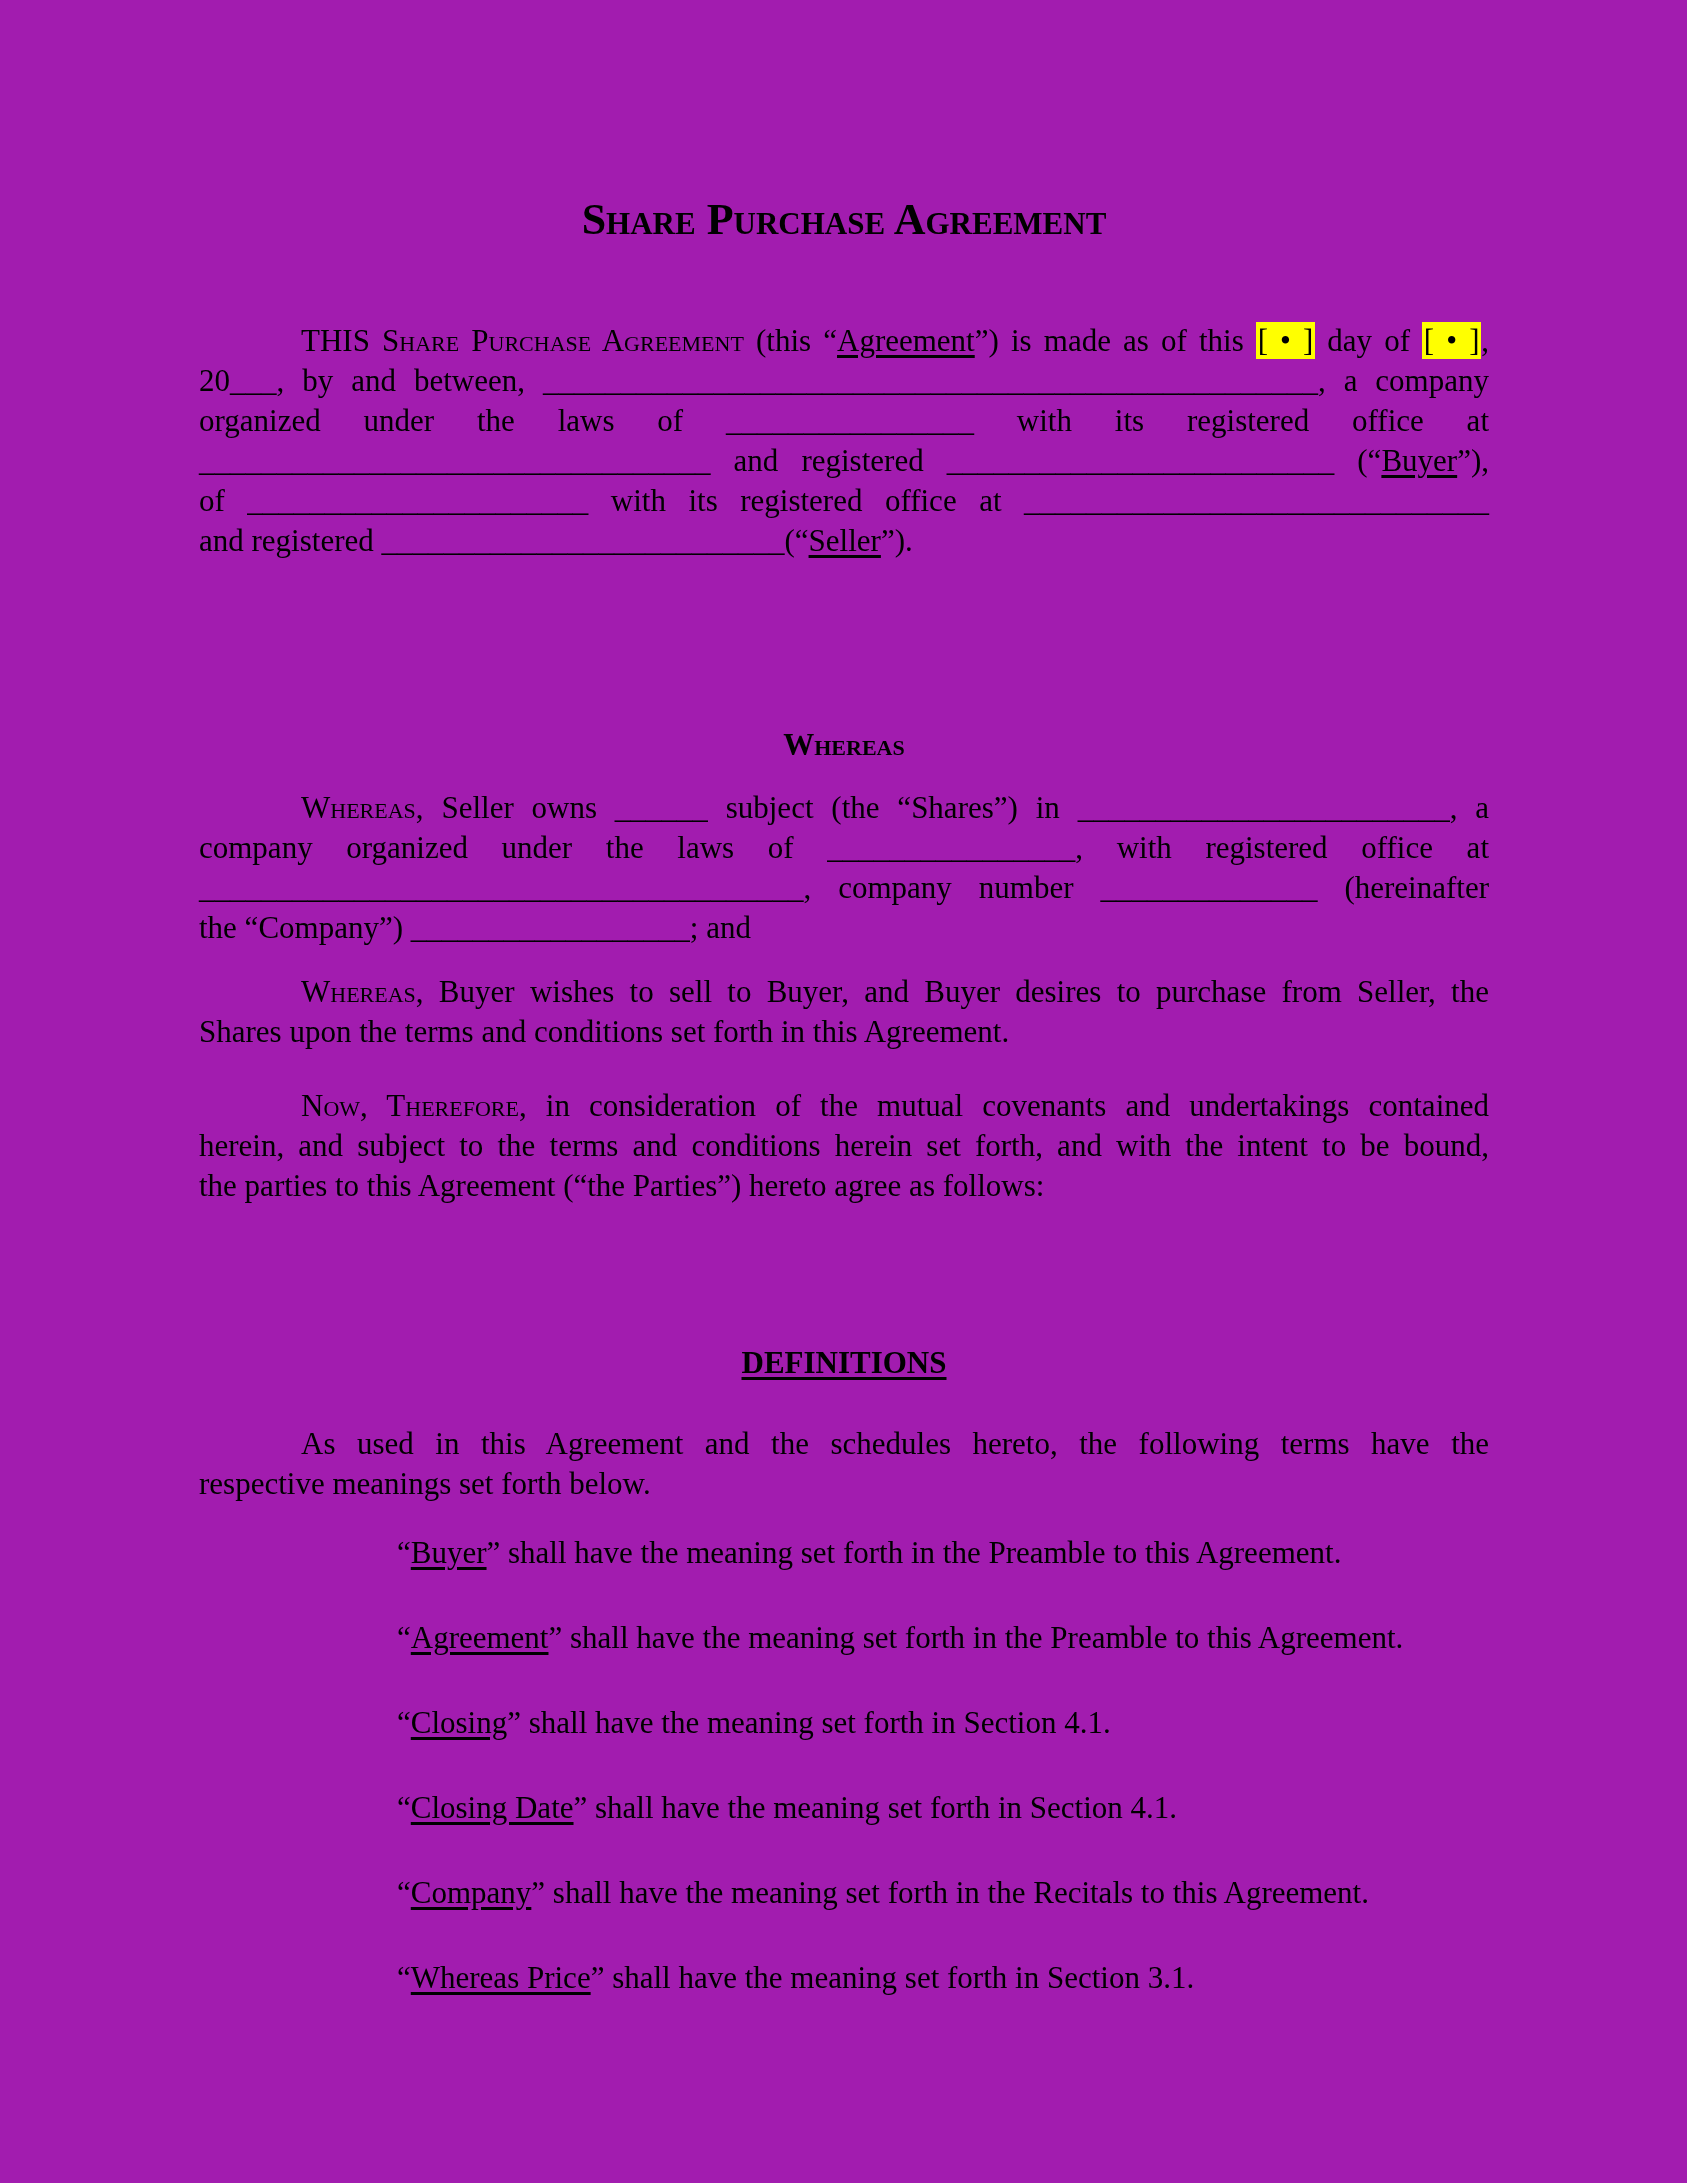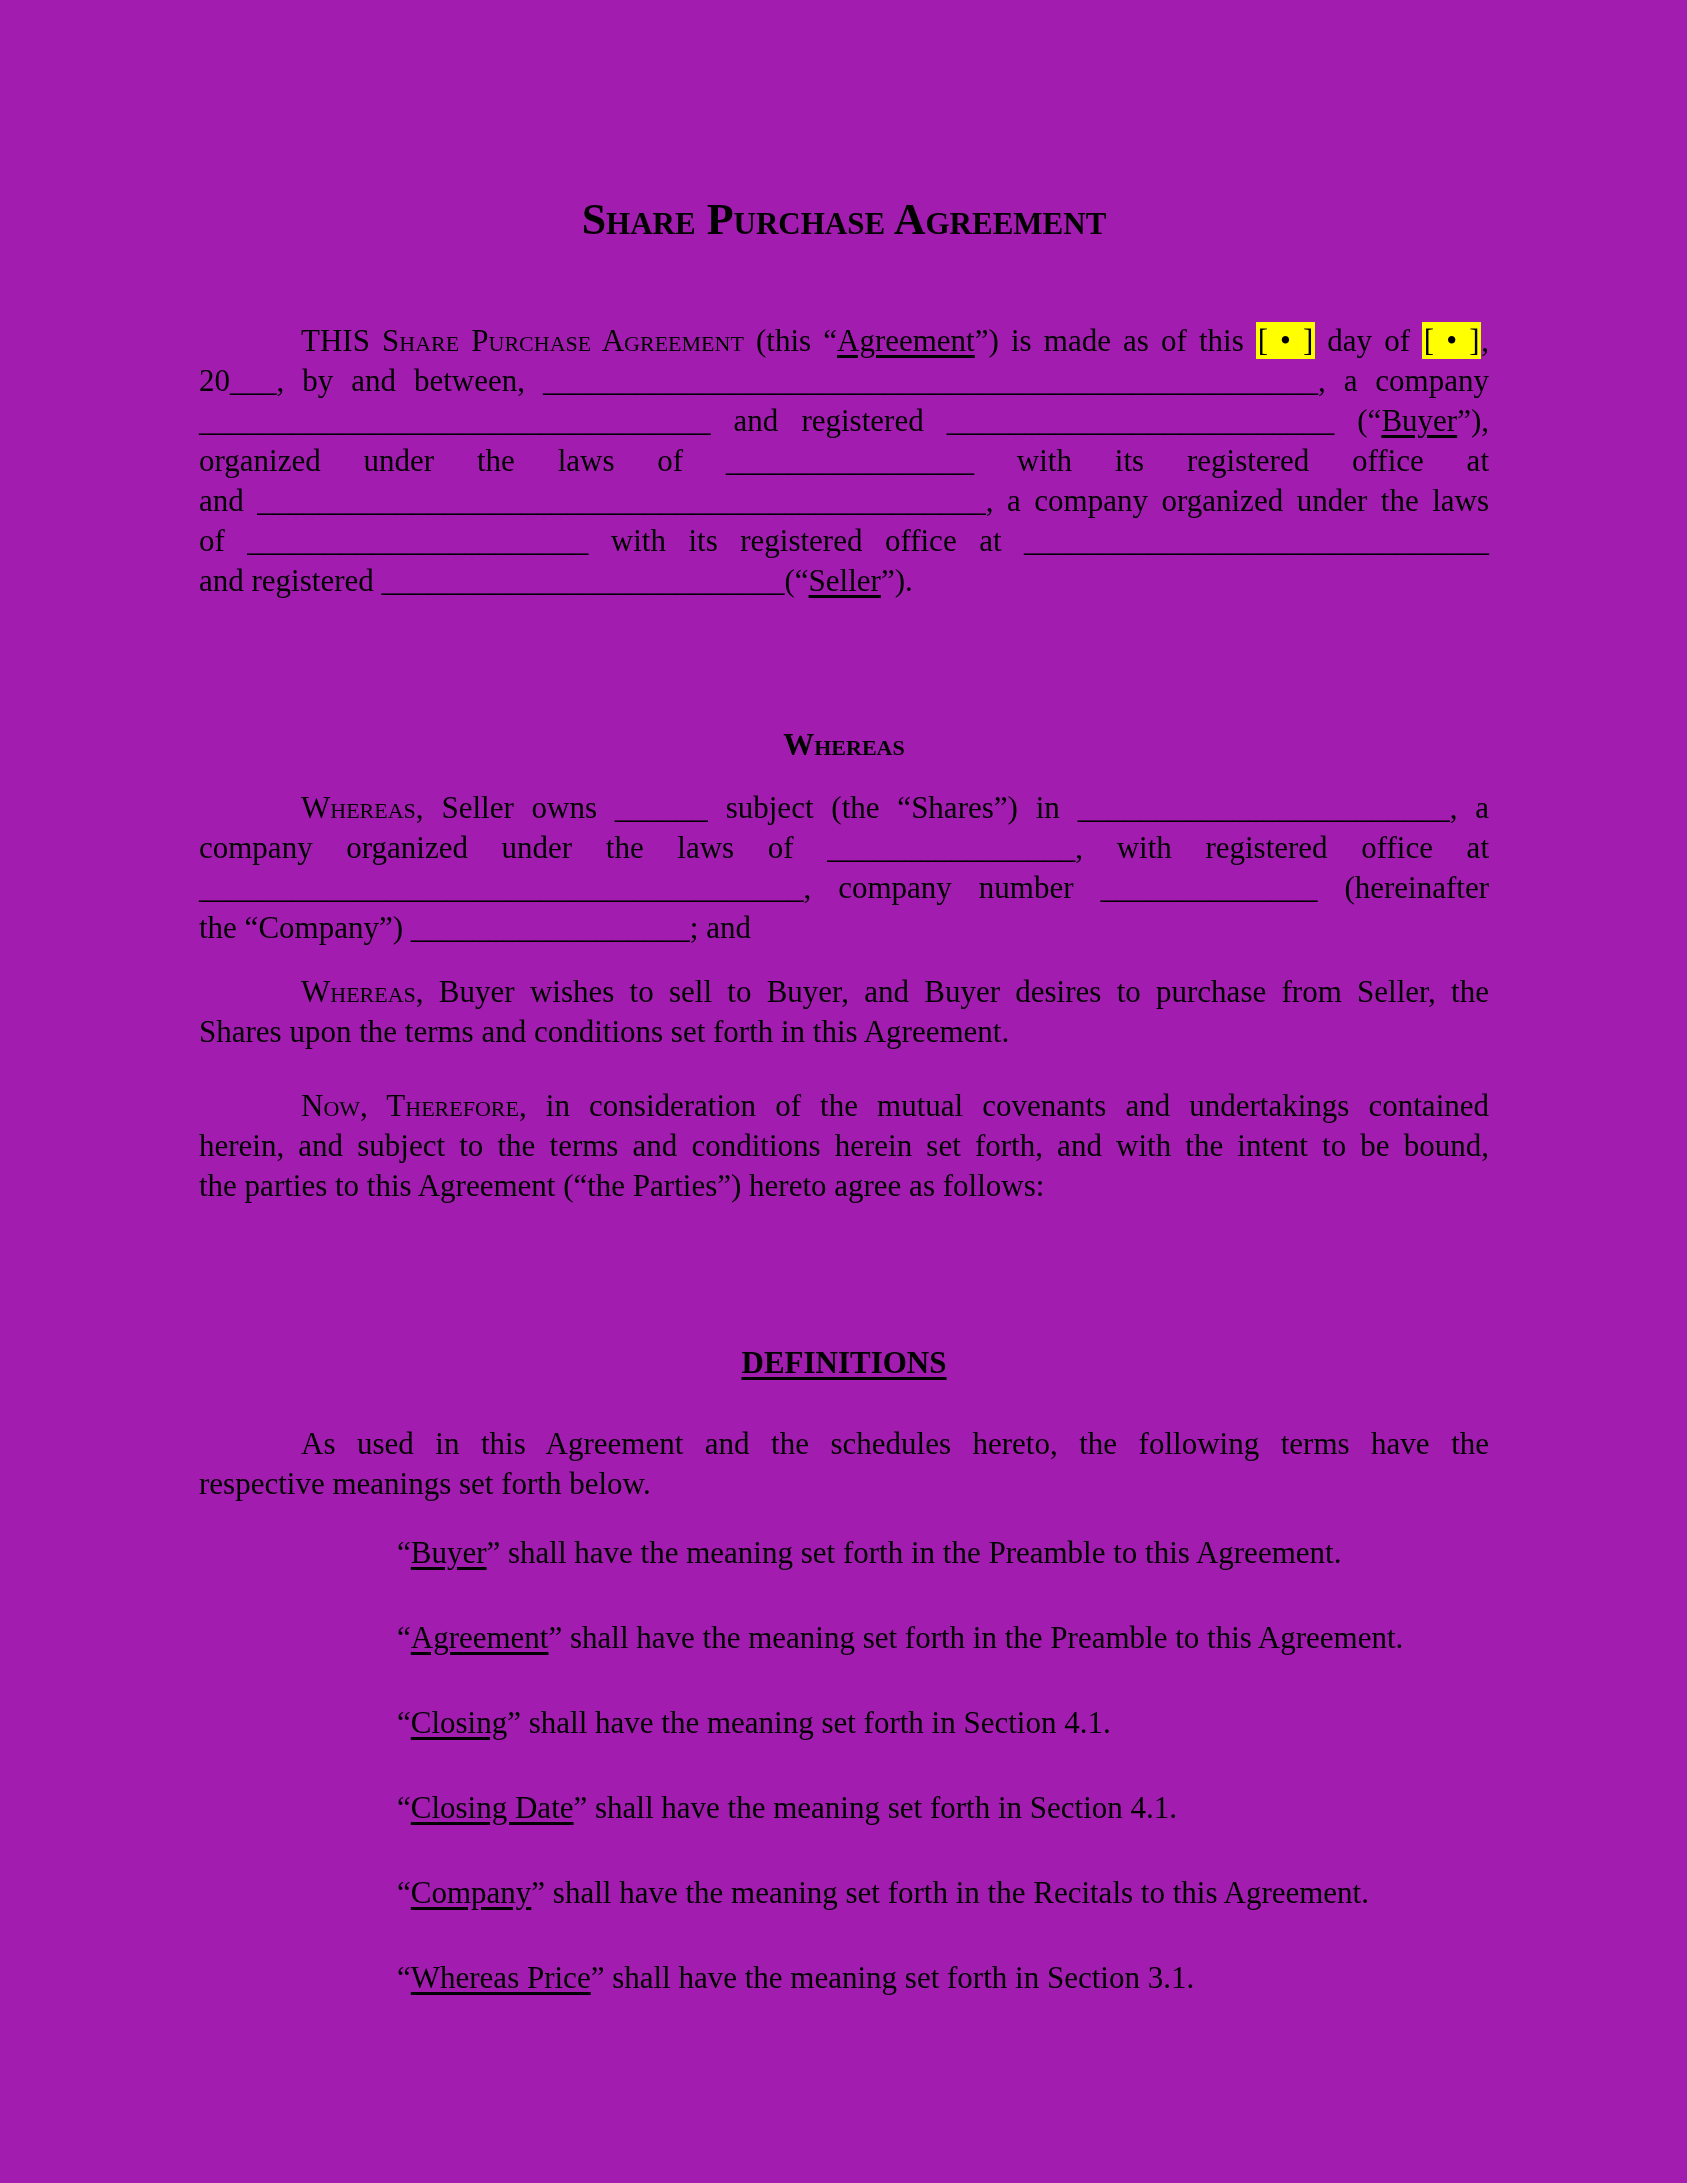--- a/index.html
+++ b/index.html
@@ -45,23 +45,22 @@
 </head>
 <body>
 
 <div class="page">
 
   <h1 class="title" style="top:194px">Share Purchase Agreement</h1>
 
   <div class="para" style="top:321px">
       <div class="line just indent"><span>THIS </span><span class="sc">Share Purchase Agreement</span><span> (this “</span><span class="u">Agreement</span><span>”) is made as of this </span><span class="hl" style="background: rgb(255, 255, 0);">[ • ]</span><span> day of </span><span class="hl" style="background: rgb(255, 255, 0);">[ • ]</span><span>,</span></div>
       <div class="line just"><span>20___, by and between, __________________________________________________, a company</span></div>
+      <div class="line just"><span>organized under the laws of ________________ with its registered office at</span></div>
       <div class="line just"><span>_________________________________ and registered _________________________ (“</span><span class="u">Buyer</span><span>”),</span></div>
-      <div class="line just"><span>organized under the laws of ________________ with its registered office at</span></div>
-      <div class="line just"><span>and _______________________________________________, a company organized under the laws</span></div>
       <div class="line just"><span>of ______________________ with its registered office at ______________________________</span></div>
       <div class="line"><span>and registered __________________________(“</span><span class="u">Seller</span><span>”).</span></div>
     </div>
 
   <h2 class="heading sc" style="top:725px">Whereas</h2>
 
   <div class="para" style="top:788px">
       <div class="line just indent"><span class="sc">Whereas</span><span>, Seller owns ______ subject (the “Shares”) in ________________________, a</span></div>
       <div class="line just"><span>company organized under the laws of ________________, with registered office at</span></div>
       <div class="line just"><span>_______________________________________, company number ______________ (hereinafter</span></div>

